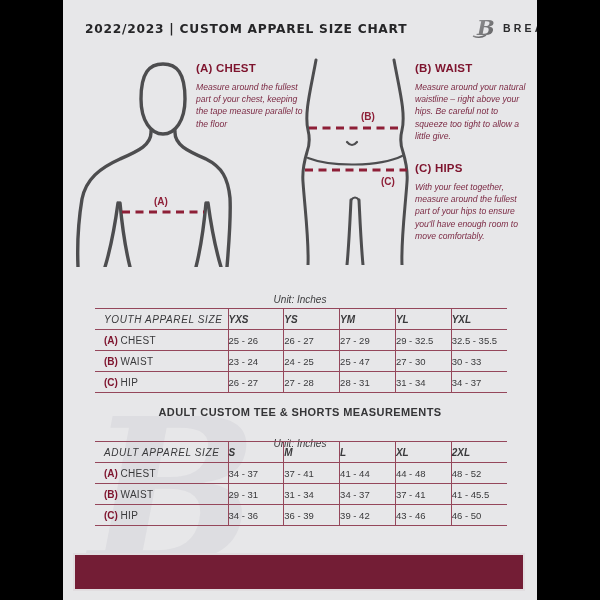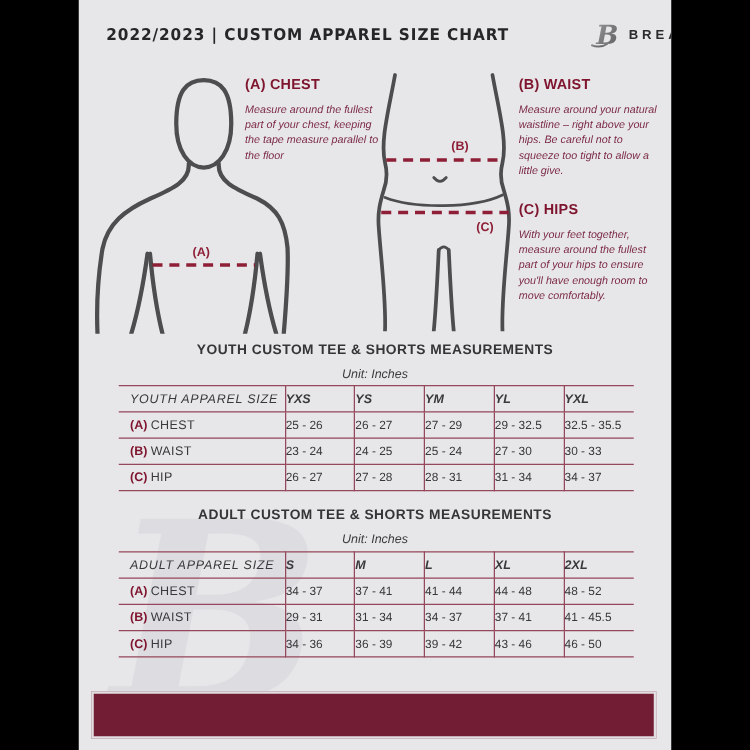--- a/index.html
+++ b/index.html
@@ -36,21 +36,21 @@
     font-size:8.6px;font-style:italic;font-weight:500;color:#7c2a44;
     line-height:1.42;margin:0;
   }
   .text-block{position:absolute;}
   
   .section-title{position:absolute;left:0;width:474px;text-align:center;}
   .section-title .t1{
     font-size:11px;font-weight:bold;color:#353537;letter-spacing:.4px;margin:0;
   }
   .section-title .t2{
-    font-size:10px;font-style:italic;color:#3c3c3e;margin:8px 0 0 0;
+    font-size:10px;font-style:italic;color:#3c3c3e;margin:20px 0 0 0;
   }
   
   table.size-table{
     position:absolute;left:32px;width:412px;border-collapse:collapse;table-layout:fixed;
     z-index:2;
   }
   table.size-table td{
     border:1.3px solid #95475b;height:20px;text-align:left;
     color:#39393b;font-size:9.5px;padding:0;background:transparent;
   }
@@ -142,21 +142,20 @@
       <p class="measure-desc">Measure around your natural waistline – right above your hips. Be careful not to squeeze too tight to allow a little give.</p>
     </div>
 
     <div class="text-block" style="left:352px;top:162px;width:118px;">
       <p class="measure-head">(C) HIPS</p>
       <p class="measure-desc">With your feet together, measure around the fullest part of your hips to ensure you'll have enough room to move comfortably.</p>
     </div>
   </div>
 
   <div class="section-title" style="top:274px;">
-    <p class="t1">YOUTH CUSTOM TEE &amp; SHORTS MEASUREMENTS</p>
     <p class="t2">Unit: Inches</p>
   </div>
 
   <table class="size-table" style="top:308px;">
     <colgroup>
         <col style="width:133px">
         <col>
         <col>
         <col>
         <col>
@@ -176,21 +175,21 @@
       <td>25 - 26</td>
       <td>26 - 27</td>
       <td>27 - 29</td>
       <td>29 - 32.5</td>
       <td>32.5 - 35.5</td>
     </tr>
     <tr>
       <td><span class="pfx">(B)</span> <span class="lbl">WAIST</span></td>
       <td>23 - 24</td>
       <td>24 - 25</td>
-      <td>25 - 24</td>
+      <td>25 - 47</td>
       <td>27 - 30</td>
       <td>30 - 33</td>
     </tr>
     <tr>
       <td><span class="pfx">(C)</span> <span class="lbl">HIP</span></td>
       <td>26 - 27</td>
       <td>27 - 28</td>
       <td>28 - 31</td>
       <td>31 - 34</td>
       <td>34 - 37</td>

